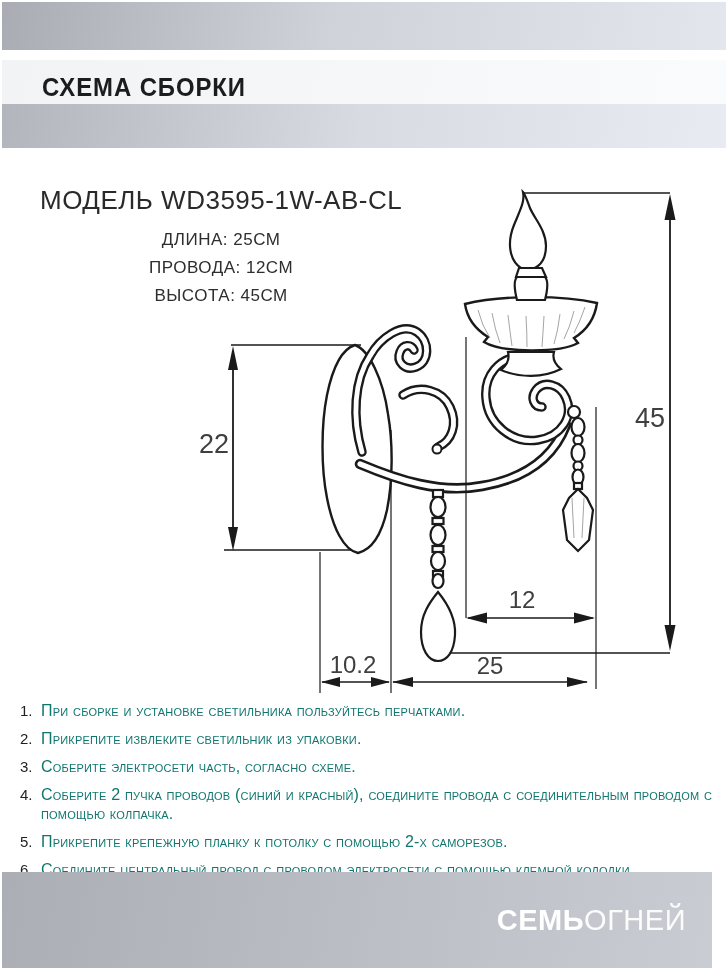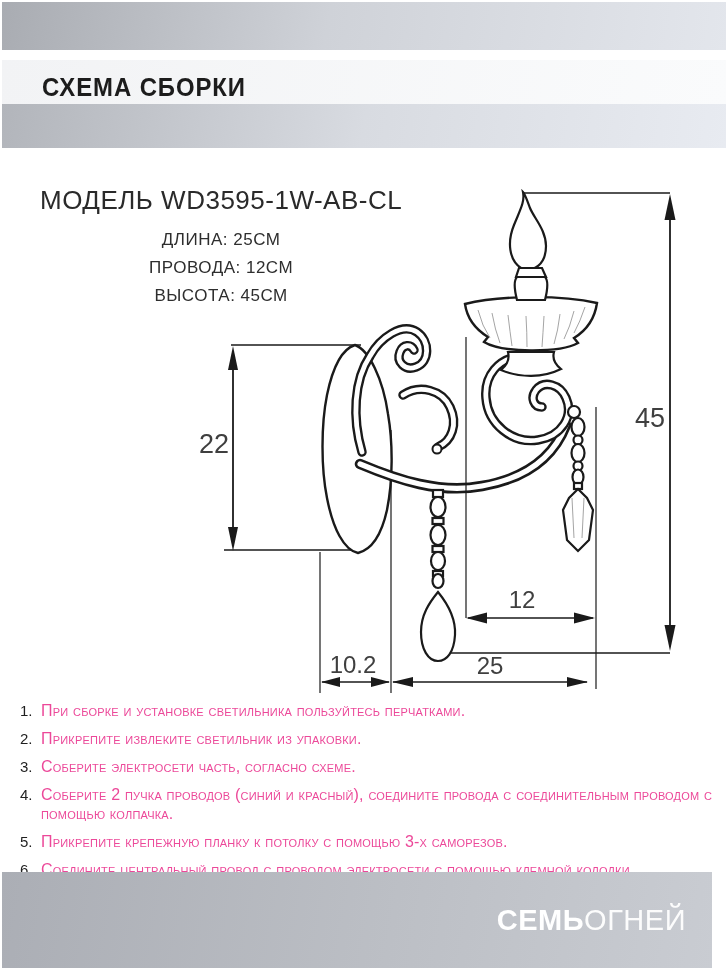--- a/index.html
+++ b/index.html
@@ -18,21 +18,21 @@
   #model-name{font-size:26px;letter-spacing:0.5px;color:#2a2a2a;margin-bottom:7px;white-space:nowrap;}
   .spec-line{font-size:24px;font-variant:all-small-caps;letter-spacing:0.5px;line-height:28px;color:#2e2e2e;white-space:nowrap;text-align:center;}
   
   #diagram{position:absolute;left:130px;top:180px;}
   .dim-label{font-size:27px;fill:#3f3f3f;}
   .dim-label-sm{font-size:24px;fill:#3f3f3f;}
   
   #instructions{position:absolute;left:20px;top:701px;width:694px;color:#1f1f1f;}
   .instr{display:flex;margin-bottom:9px;line-height:19px;}
   .instr .num{flex:0 0 21px;font-size:15px;color:#1f1f1f;}
-  .instr .txt{flex:1;font-size:16px;font-variant:small-caps;letter-spacing:0.2px;color:#ec4899;}
+  .instr .txt{flex:1;font-size:16px;font-variant:small-caps;letter-spacing:0.2px;color:#0f766e;}
   
   #footer-band{position:absolute;left:2px;right:16px;bottom:2px;height:96px;
         background:linear-gradient(100deg,#abaeb5 0%,#bcbfc5 55%,#c9ccd2 100%);}
   #brand{position:absolute;right:26px;top:32px;font-size:29px;color:#ffffff;letter-spacing:0.5px;white-space:nowrap;}
   #brand .bold{font-weight:bold;}
   #brand .light{font-weight:normal;opacity:0.95;}
 </style>
 </head>
 <body>
 
@@ -192,21 +192,21 @@
     <div class="instr">
       <span class="num">3.</span>
       <span class="txt">Соберите электросети часть, согласно схеме.</span>
     </div>
     <div class="instr">
       <span class="num">4.</span>
       <span class="txt">Соберите 2 пучка проводов (синий и красный), соедините провода с соединительным проводом с помощью колпачка.</span>
     </div>
     <div class="instr">
       <span class="num">5.</span>
-      <span class="txt">Прикрепите крепежную планку к потолку с помощью 3-х саморезов.</span>
+      <span class="txt">Прикрепите крепежную планку к потолку с помощью 2-х саморезов.</span>
     </div>
     <div class="instr">
       <span class="num">6.</span>
       <span class="txt">Соедините центральный провод с проводом электросети с помощью клемной колодки.</span>
     </div>
   </div>
 
   <div id="footer-band">
     <div id="brand">
       <span class="bold">СЕМЬ</span><span class="light">ОГНЕЙ</span>

